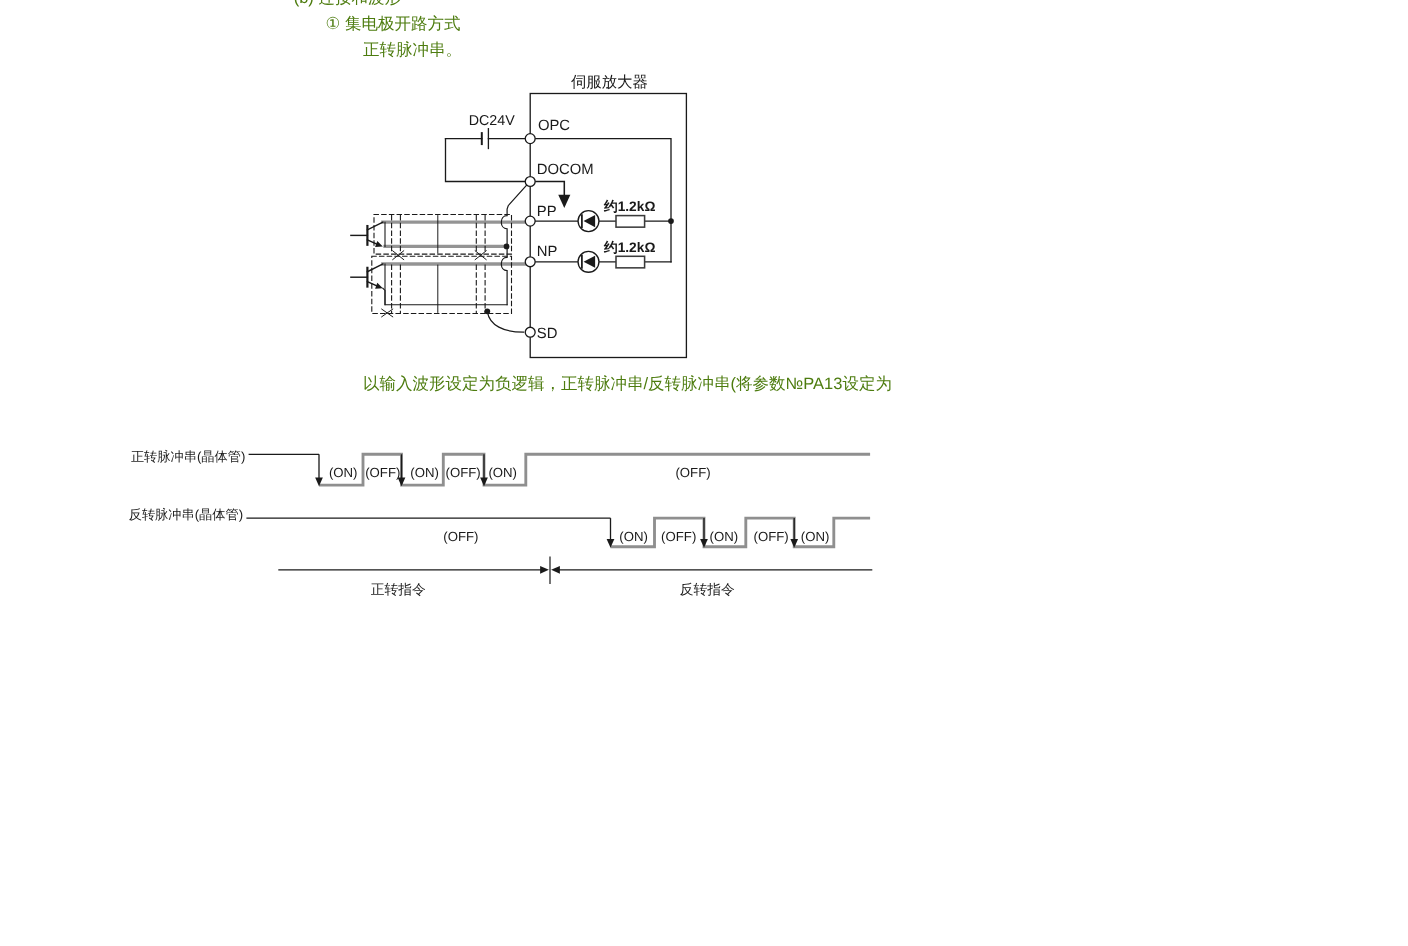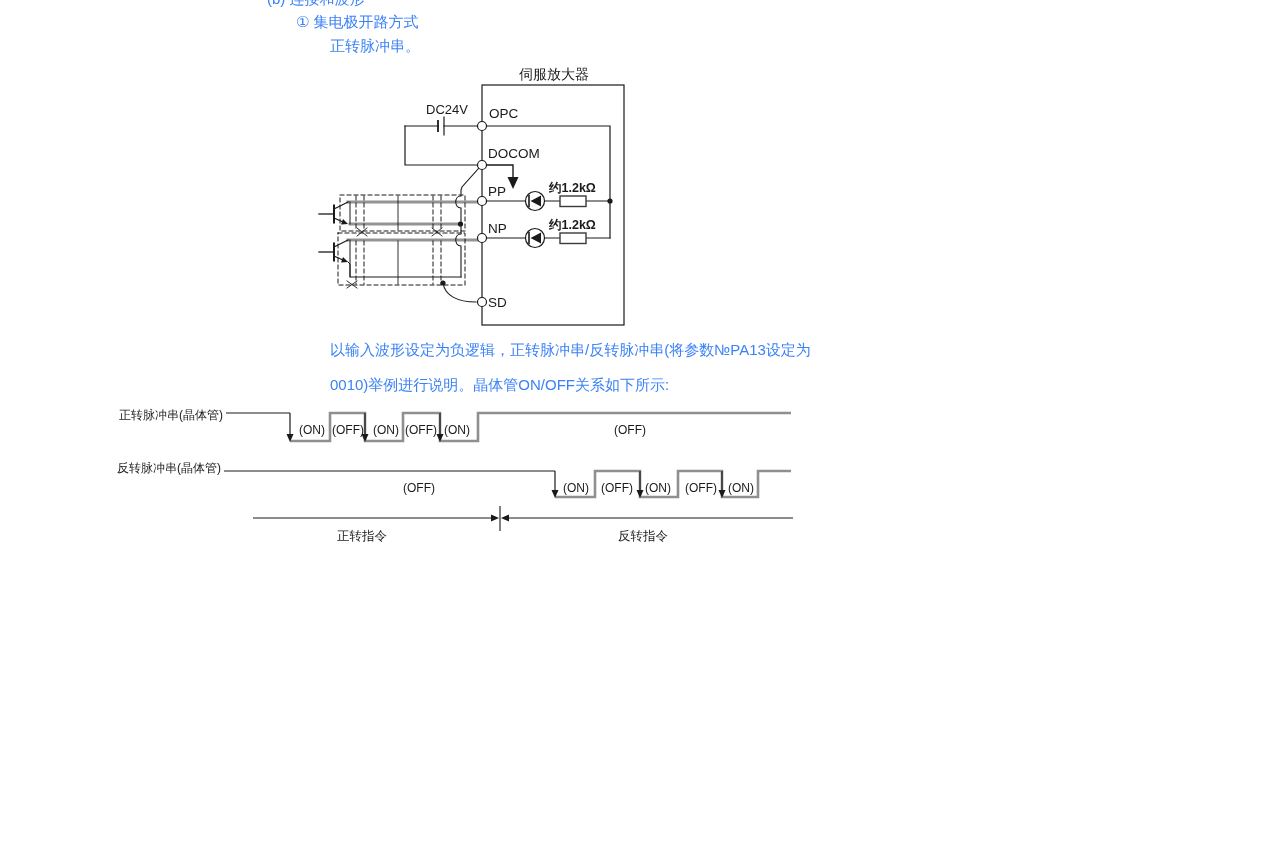--- a/index.html
+++ b/index.html
@@ -1,36 +1,35 @@
 <!DOCTYPE html>
 <html><head>
 <meta charset="utf-8">
 <style>
   html,body{margin:0;padding:0;background:#fff;}
   #page{position:relative;width:1280px;height:860px;background:#fff;overflow:hidden;
-        font-family:"Liberation Sans","DejaVu Sans",sans-serif;color:#3b82f6;}
+        font-family:"Liberation Sans","DejaVu Sans",sans-serif;color:#4d7c0f;}
   .abs{position:absolute;white-space:nowrap;}
   .h15{font-size:15px;line-height:18px;}
   svg{position:absolute;left:0;top:0;}
   svg text{font-family:"Liberation Sans","DejaVu Sans",sans-serif;fill:#1a1a1a;}
   .term{font-size:13.5px;}
   .small{font-size:12px;}
   .res{font-size:12.5px;font-weight:600;}
 </style>
 </head>
 <body>
 
 <div id="page">
 
   <div class="abs h15" style="left:267px;top:-10px;">(b) 连接和波形</div>
   <div class="abs h15" style="left:296px;top:13px;">① 集电极开路方式</div>
   <div class="abs h15" style="left:330px;top:37px;">正转脉冲串。</div>
 
   <div class="abs h15" style="left:330px;top:341px;">以输入波形设定为负逻辑，正转脉冲串/反转脉冲串(将参数№PA13设定为</div>
-  <div class="abs h15" style="left:330px;top:376px;">0010)举例进行说明。晶体管ON/OFF关系如下所示:</div>
 
   <svg width="1280" height="860" viewBox="0 0 1280 860">
 
     <g stroke-linecap="square" fill="none">
 
       <rect x="482" y="85" width="142" height="240" stroke="#1a1a1a" stroke-width="1.2"></rect>
       <text x="554" y="79" font-size="14" text-anchor="middle" stroke="none">伺服放大器</text>
 
       <g stroke="#1a1a1a" stroke-width="1.2">
         <path d="M487,126 H610 V238"></path>

